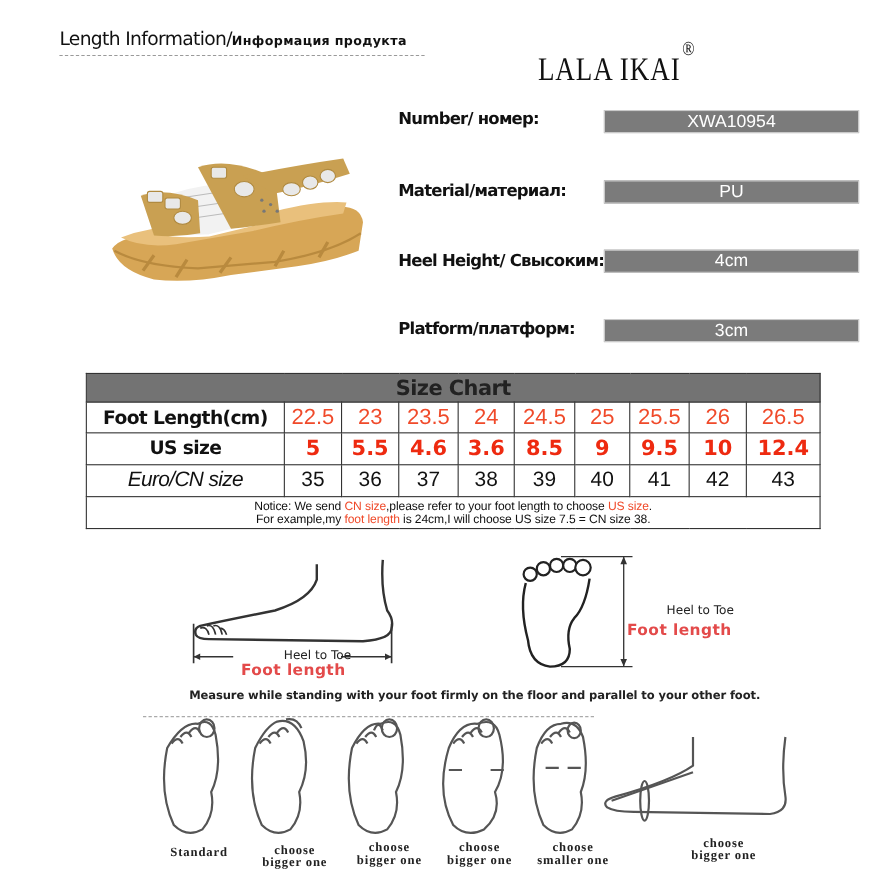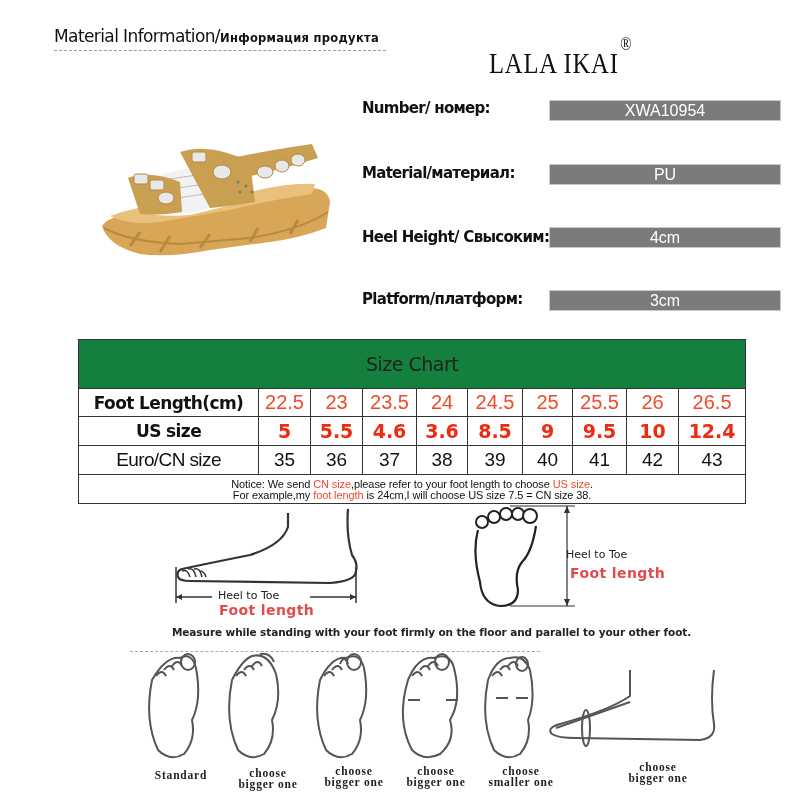--- a/index.html
+++ b/index.html
@@ -13,41 +13,41 @@
   .brand { position: absolute; left: 489px; top: 46px; font-family: "Liberation Serif", "DejaVu Serif", serif; font-size: 30px; transform: scaleX(0.82); transform-origin: left top; letter-spacing: 1px; color: #111; white-space: nowrap; }
   .brand sup { font-size: 18px; position: relative; top: -12px; margin-left: 2px; }
 
   .info-label { position: absolute; left: 362px; font-size: 15px; font-weight: bold; letter-spacing: -0.7px; color: #111; white-space: nowrap; }
   .info-bar { position: absolute; left: 549px; width: 232px; height: 21px; background: #7b7b7b; border: 1px solid #c9c9c9; color: #fff; text-align: center; font-family: "Liberation Sans", sans-serif; font-size: 16px; line-height: 19px; }
 
   .product-photo { position: absolute; left: 100px; top: 142px; width: 240px; height: 130px; }
 
   .size-table { position: absolute; left: 78px; top: 339px; width: 667px; border-collapse: collapse; table-layout: fixed; }
   .size-table td { border: 1.5px solid #333; text-align: center; font-family: "Liberation Sans", sans-serif; white-space: nowrap; }
-  .size-table .head { background: #15803d; height: 49px; font-family: "DejaVu Sans", sans-serif; font-weight: normal; font-size: 19px; letter-spacing: -0.5px; color: #222; }
+  .size-table .head { background: #737373; height: 26px; font-family: "DejaVu Sans", sans-serif; font-weight: bold; font-size: 19px; letter-spacing: -0.5px; color: #222; }
   .size-table .r1 td { height: 28px; font-size: 20px; color: #f04a2a; }
   .size-table .r2 td { height: 29px; font-size: 19px; color: #ee2a10; font-weight: bold; font-family: "DejaVu Sans", sans-serif; }
   .size-table .r3 td { height: 29px; font-size: 19px; color: #111; }
   .size-table td.rowlabel { font-family: "DejaVu Sans", sans-serif; font-weight: bold; color: #111; font-size: 17px; letter-spacing: -0.6px; }
-  .size-table .r3 td.rowlabel { font-weight: normal; font-family: "Liberation Sans", sans-serif; font-size: 19px; }
+  .size-table .r3 td.rowlabel { font-weight: normal; font-family: "Liberation Sans", sans-serif; font-size: 19px; font-style: italic; }
   .size-table .notice td { height: 29px; font-size: 11px; line-height: 11px; color: #111; font-family: "Liberation Sans", sans-serif; letter-spacing: -0.1px; padding-top: 2px; }
   .red { color: #f04a2a; }
 
   .diagram { position: absolute; }
-  .lbl-heel { font-family: "DejaVu Sans", sans-serif; font-size: 11px; color: #222; }
+  .lbl-heel { font-family: "DejaVu Sans", sans-serif; font-size: 11px; color: #222; padding-left: 40px; }
   .lbl-foot { font-family: "DejaVu Sans", sans-serif; font-size: 14px; font-weight: bold; color: #e34a4a; letter-spacing: 0.4px; }
   .measure-note { position: absolute; left: 172px; top: 626px; font-size: 10.5px; font-weight: bold; color: #222; white-space: nowrap; letter-spacing: -0.1px; }
   .dash-line { position: absolute; left: 130px; top: 651px; width: 410px; border-top: 1px dashed #aaa; }
   .foot-caption { position: absolute; font-family: "Liberation Serif", "DejaVu Serif", serif; font-weight: bold; font-size: 11.5px; line-height: 11px; color: #222; text-align: center; letter-spacing: 0.8px; }
 </style>
 </head>
 <body>
 
 <div class="pi-title">
-  <span>Material Information/</span><span class="ru">Информация продукта</span>
+  <span>Length Information/</span><span class="ru">Информация продукта</span>
 </div>
 <div class="pi-rule"></div>
 
 <div class="brand">
   <span>LALA IKAI</span><sup>®</sup>
 </div>
 
 <div class="info-label" style="top:99px">Number/ номер:</div>
 <div class="info-bar" style="top:100px">XWA10954</div>
 

